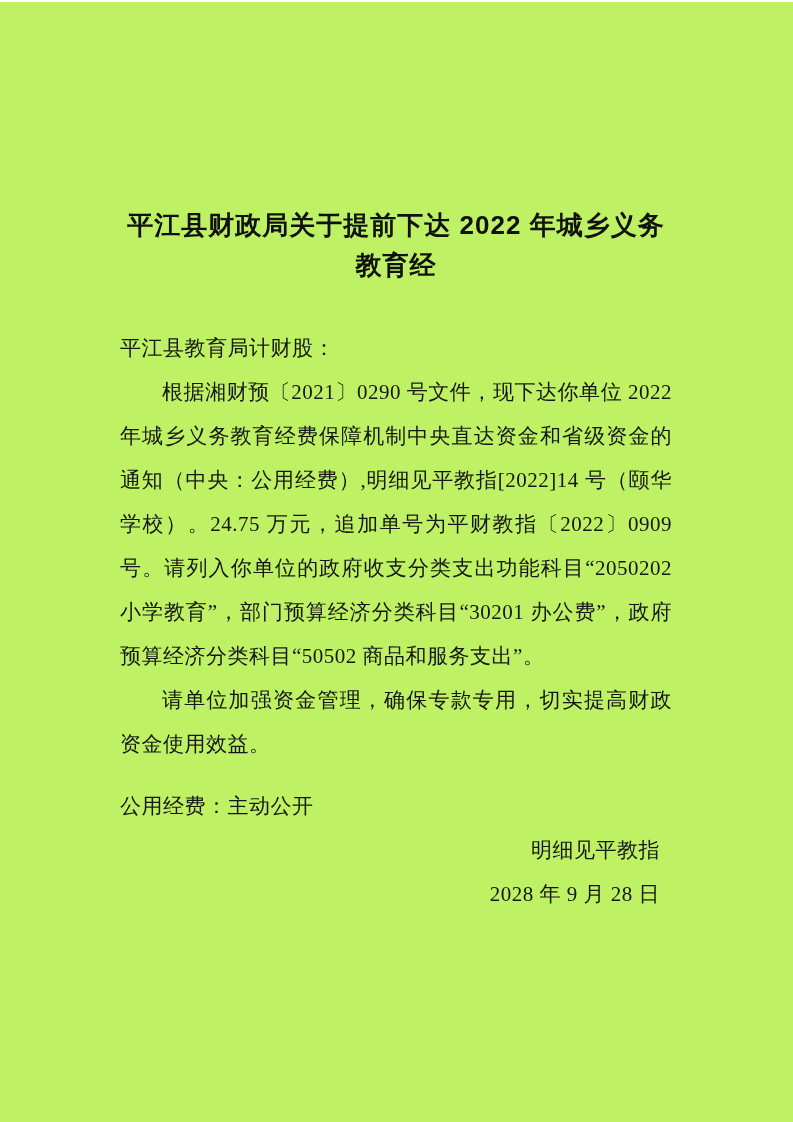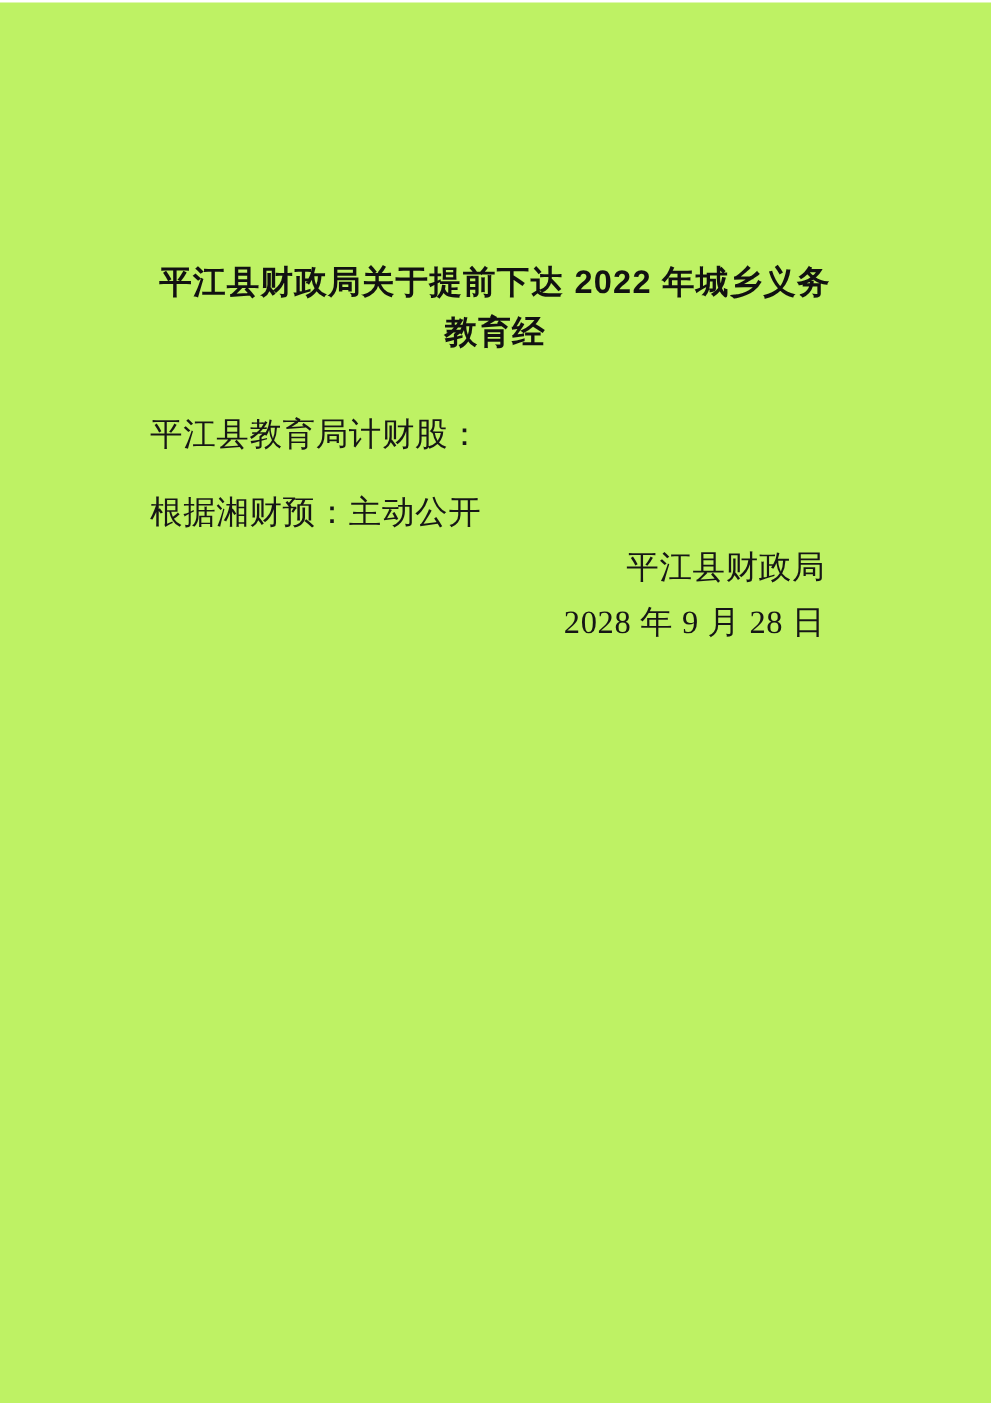--- a/index.html
+++ b/index.html
@@ -25,21 +25,21 @@
   .doc-title {
     font-family: "Liberation Sans", "DejaVu Sans", sans-serif;
     font-weight: 700;
     font-size: 26px;
     line-height: 40px;
     text-align: center;
     letter-spacing: 1px;
     color: #111;
   }
   .body-text {
-    font-size: 26px;
+    font-size: 21px;
     line-height: 44px;
     text-align: justify;
     text-justify: inter-character;
     letter-spacing: 0.5px;
   }
   .salutation {
     margin-top: 41px;
   }
   .para {
     margin: 0;
@@ -61,22 +61,24 @@
 
 <div class="page">
   <div class="content">
 
     <div class="doc-title">
       <div>平江县财政局关于提前下达 2022 年城乡义务教育经</div>
     </div>
 
     <div class="body-text salutation">平江县教育局计财股：</div>
 
+    <p class="body-text para">根据湘财预〔2021〕0290 号文件，现下达你单位 2022 年城乡义务教育经费保障机制中央直达资金和省级资金的通知（中央：公用经费）,明细见平教指[2022]14 号（颐华学校）。24.75 万元，追加单号为平财教指〔2022〕0909 号。请列入你单位的政府收支分类支出功能科目“2050202 小学教育”，部门预算经济分类科目“30201 办公费”，政府预算经济分类科目“50502 商品和服务支出”。</p>
 
+    <p class="body-text para">请单位加强资金管理，确保专款专用，切实提高财政资金使用效益。</p>
 
-    <div class="body-text info-line">根据湘财预：主动公开</div>
+    <div class="body-text info-line">公用经费：主动公开</div>
 
-    <div class="body-text signature">平江县财政局</div>
+    <div class="body-text signature">明细见平教指</div>
 
     <div class="body-text signature">2028 年 9 月 28 日</div>
 
   </div>
 </div>
 
 </body></html>

